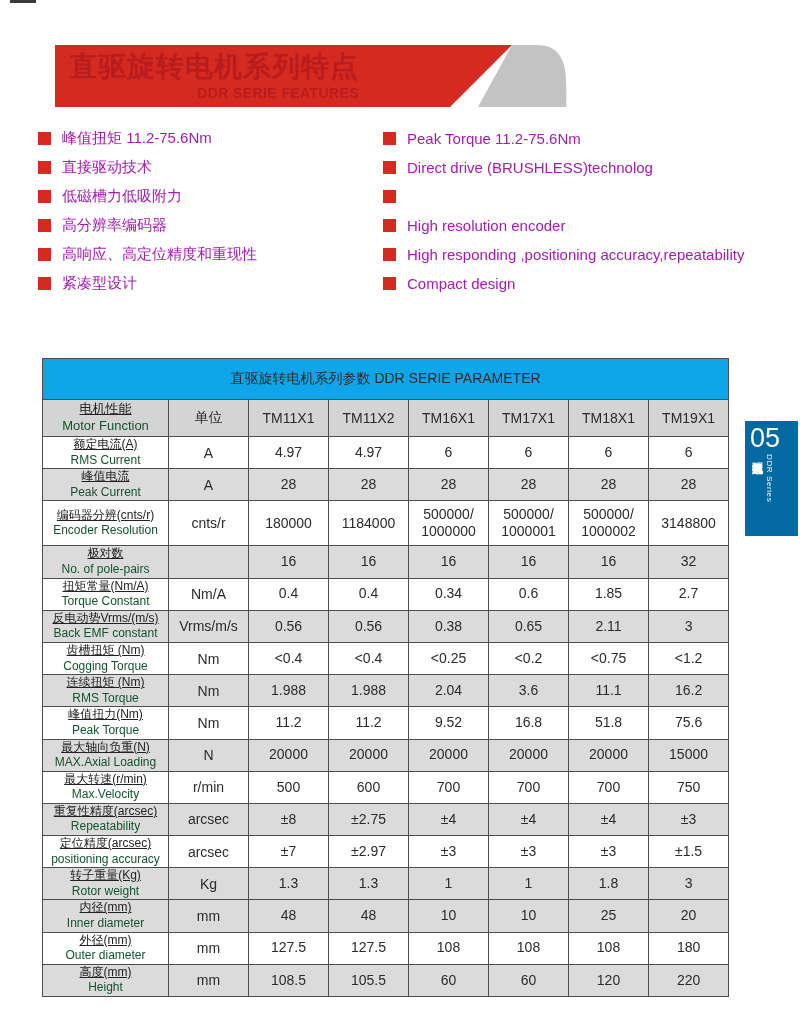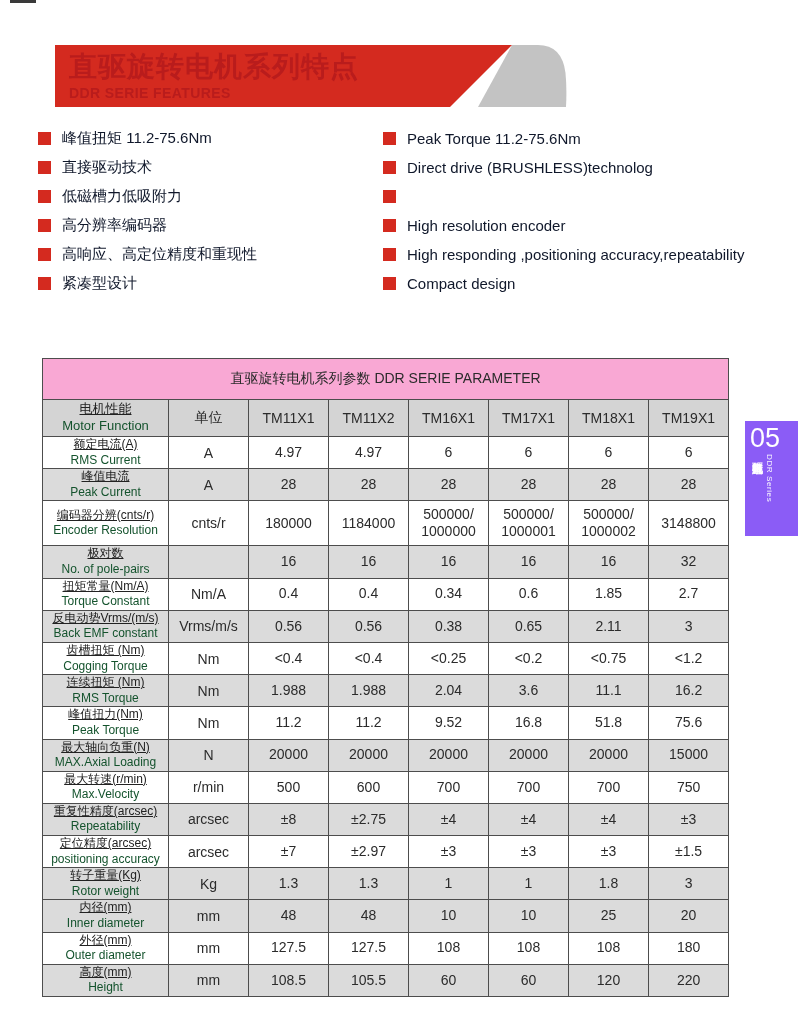--- a/index.html
+++ b/index.html
@@ -9,36 +9,36 @@
     overflow:hidden;
   }
   
   .top-mark{position:absolute;left:10px;top:0;width:26px;height:3px;background:#3a3a3a;}
 
   
   .banner{position:absolute;left:55px;top:45px;width:515px;height:62px;}
   .banner svg{position:absolute;left:0;top:0;}
   .banner-text{position:absolute;left:14px;top:7px;z-index:2;color:#b91c1c;}
   .banner-title{font-size:28px;font-weight:bold;letter-spacing:1px;line-height:1.1;}
-  .banner-sub{font-size:14px;font-weight:bold;letter-spacing:.4px;margin-top:2px;}
+  .banner-sub{font-size:14px;font-weight:bold;letter-spacing:.4px;margin-top:2px;text-align:right;}
 
   
   .features{position:absolute;left:38px;top:131px;width:724px;display:flex;}
   .feat-col{display:flex;flex-direction:column;}
   .feat-col.zh{width:345px;}
   .feat-col.en{flex:1;}
   .feat{display:flex;align-items:center;height:15px;margin-bottom:14px;}
   .bullet{width:13px;height:13px;flex:none;margin-right:11px;}
-  .feat-label{font-size:15px;color:#0f172a;white-space:nowrap;}
+  .feat-label{font-size:15px;color:#a21caf;white-space:nowrap;}
 
   
   table.param{position:absolute;left:42px;top:358px;width:686px;border-collapse:collapse;table-layout:fixed;}
   table.param td{border:1px solid #4d4d4d;padding:0;text-align:center;vertical-align:middle;
     font-size:14px;color:#2b2b2b;}
-  td.tbl-title{height:40px;font-size:17px;color:#1d1d1d;background:#f9a8d4;}
+  td.tbl-title{height:40px;font-size:17px;color:#1d1d1d;background:#0ea5e9;}
   tr.head td{height:36px;background:#d4d4d4;font-size:14px;}
   td.fn{ text-align:left;padding:2px 4px 2px 6px;}
   .fn-zh{font-size:12px;line-height:1.3;color:#222;text-decoration:underline;}
   .fn-en{font-size:12px;line-height:1.3;color:#14532d;}
   tr.head .fn-zh,tr.head .fn-en{font-size:13px;}
   tr.data td{height:30px;}
   tr.data.tall td{height:44px;}
   tr.data.gray td{background:#dbdbdb;}
   td.unit{font-size:13.5px;}
   td.val{white-space:pre-line;line-height:1.25;}
@@ -368,19 +368,19 @@
         <td class="val">108.5</td>
         <td class="val">105.5</td>
         <td class="val">60</td>
         <td class="val">60</td>
         <td class="val">120</td>
         <td class="val">220</td>
       </tr>
     </tbody>
 </table>
 
-<div class="side-tab" style="background: #8b5cf6;">
+<div class="side-tab" style="background: #0369a1;">
   <div class="tab-num">05</div>
   <div class="tab-body">
     <div class="tab-zh">直驱旋转电机系列</div>
     <div class="tab-en">DDR Series</div>
   </div>
 </div>
 
 </body></html>

